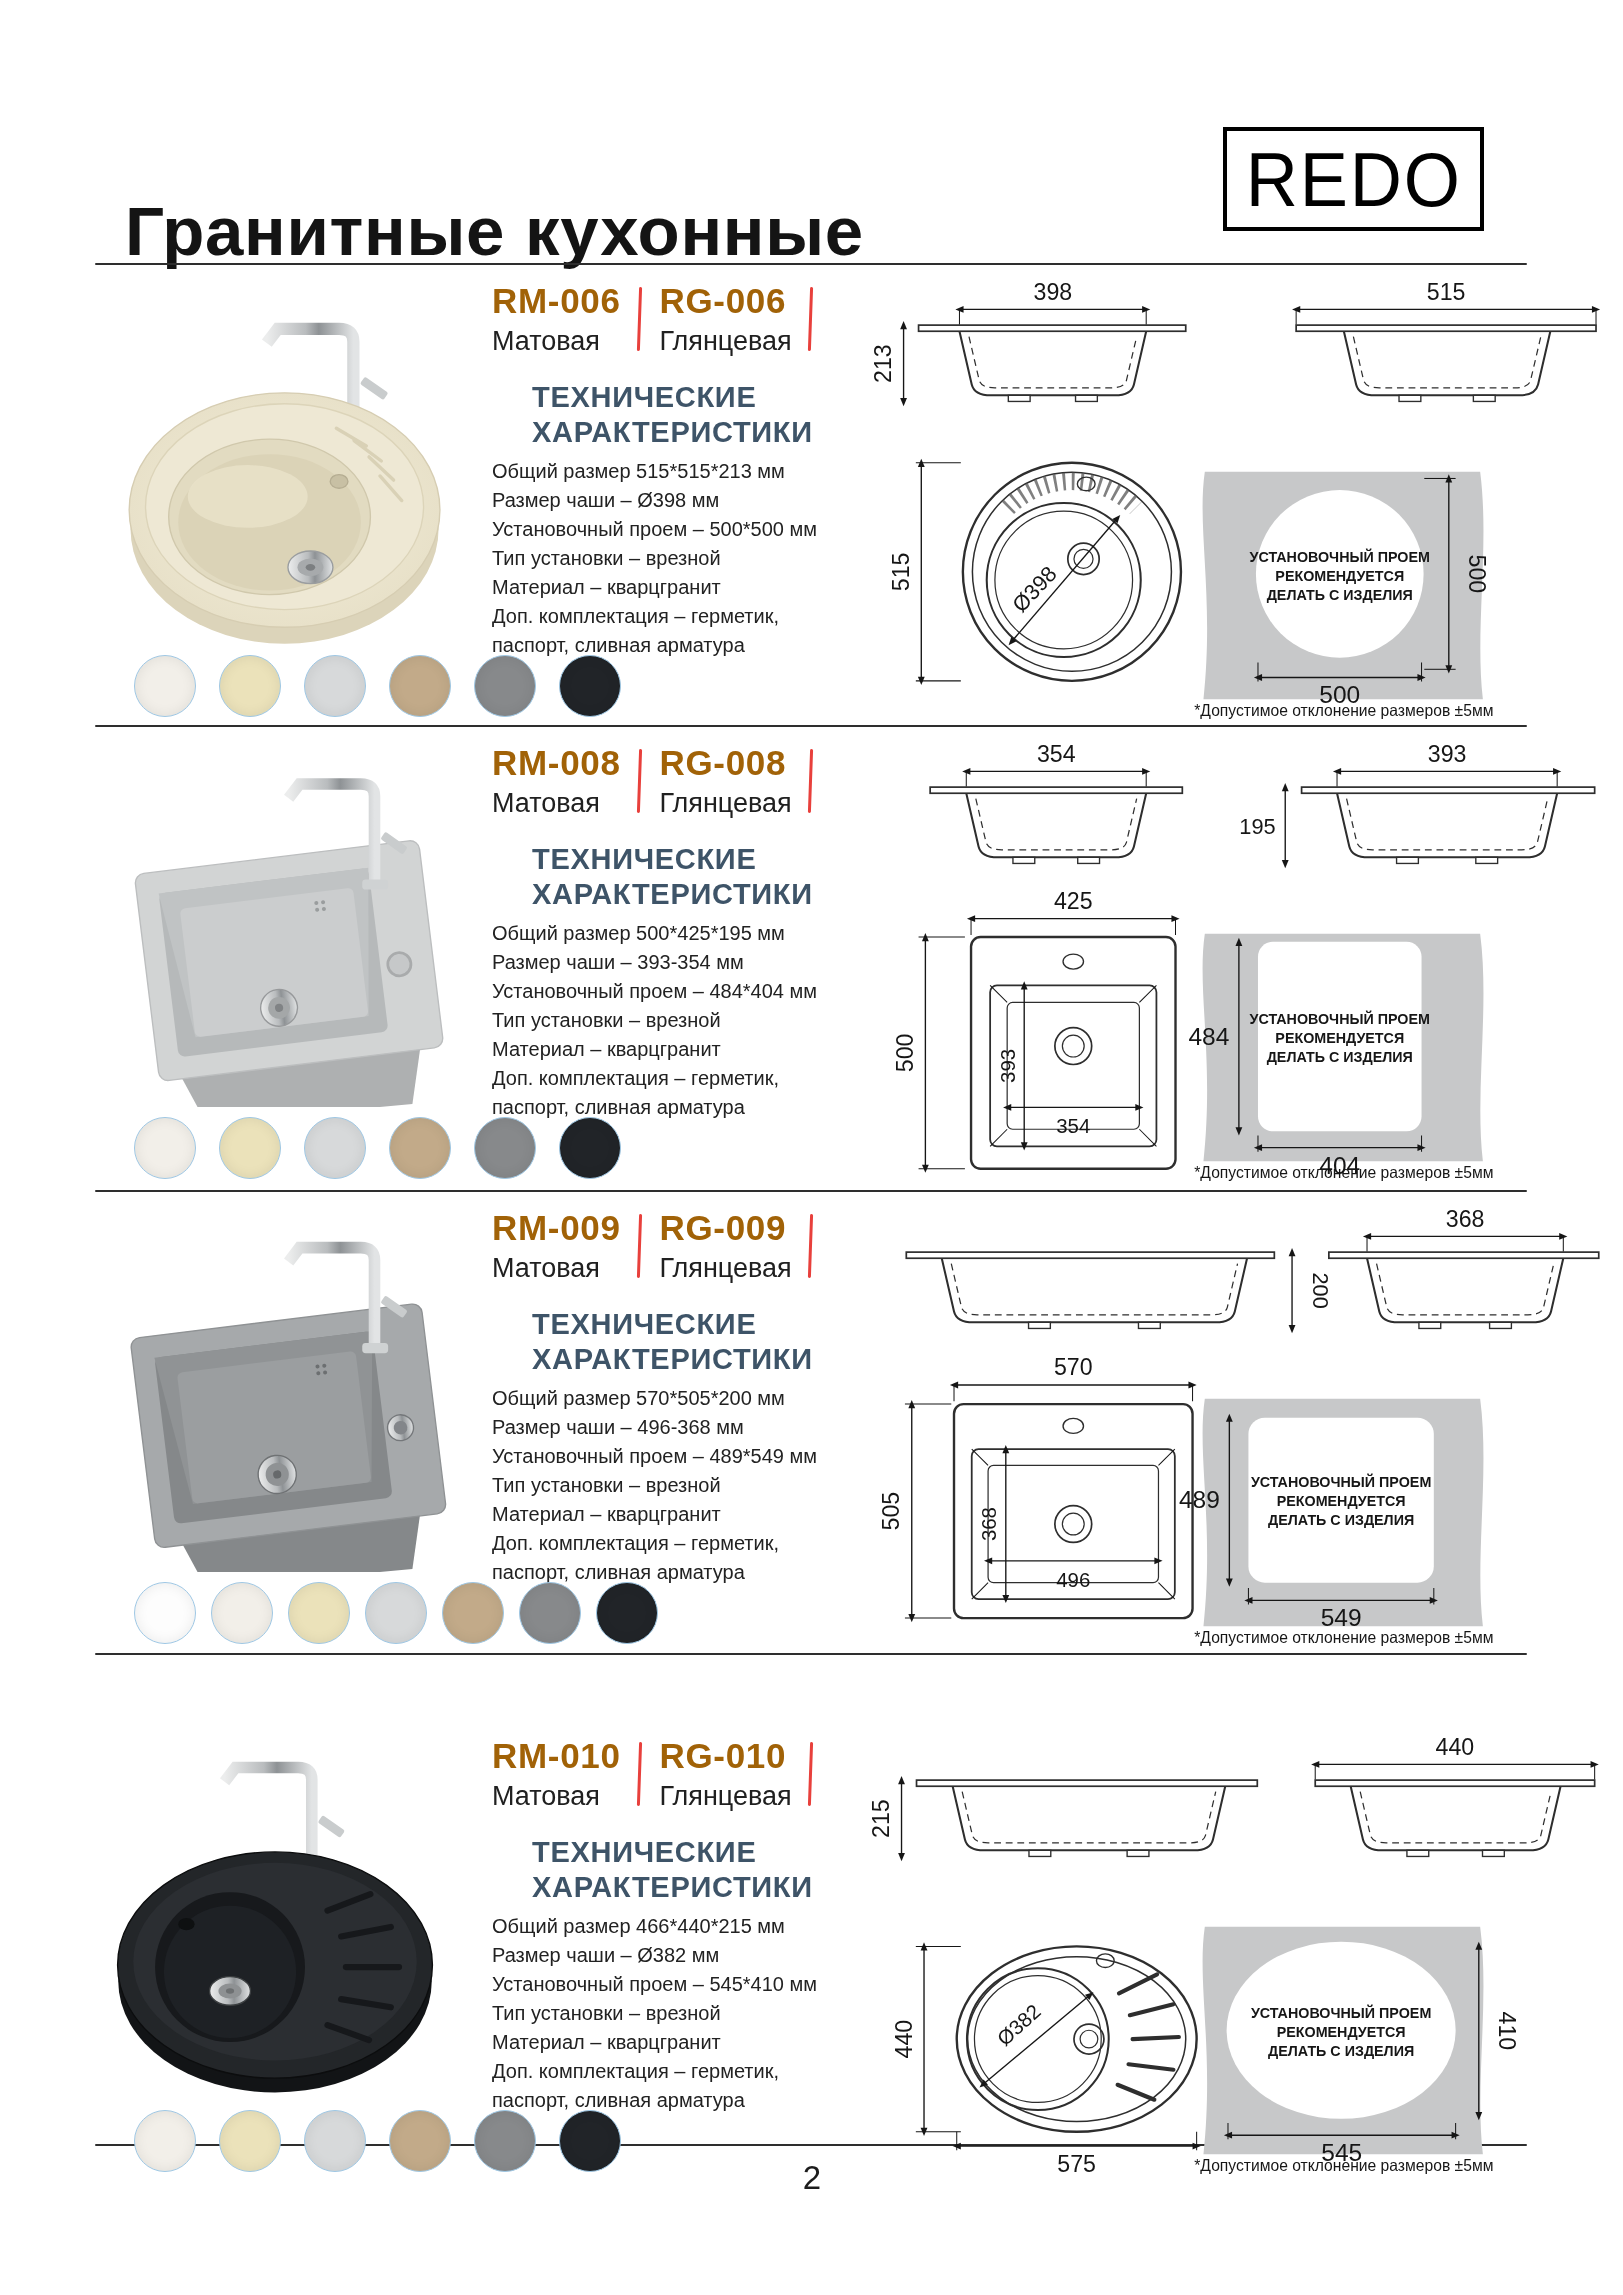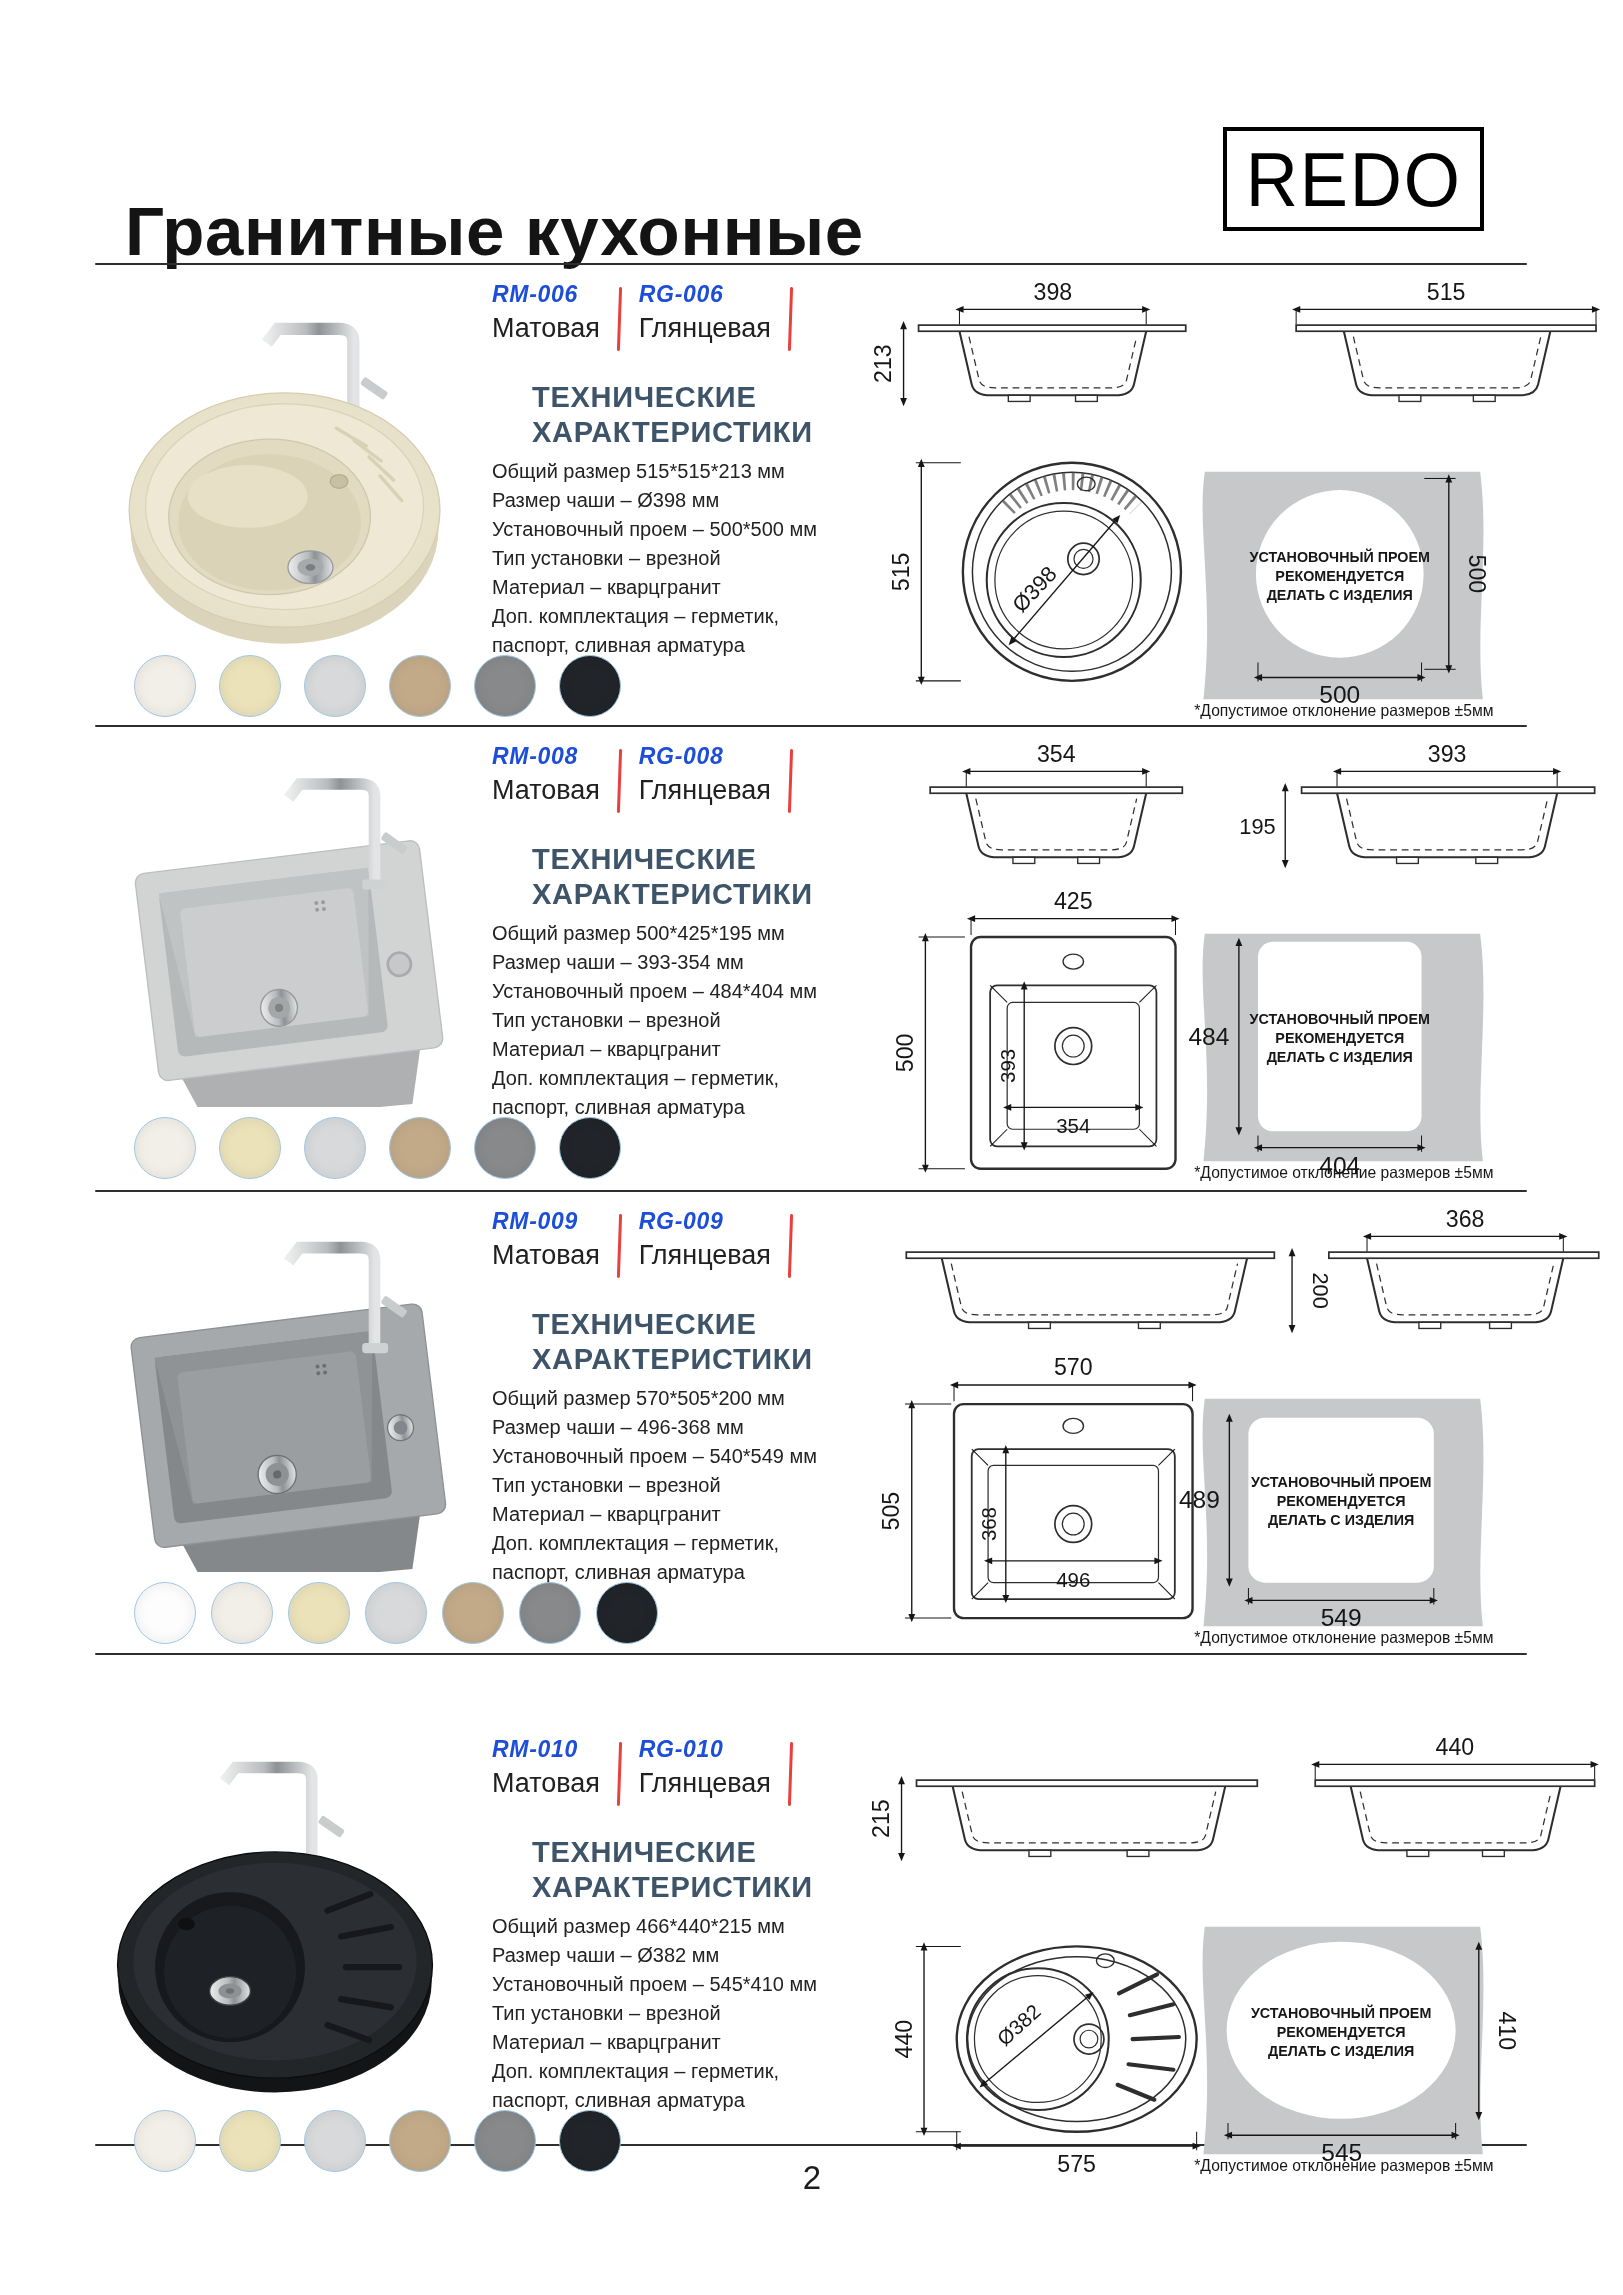--- a/index.html
+++ b/index.html
@@ -10,21 +10,21 @@
   .brand-box{position:absolute;left:1223px;top:127px;width:253px;height:96px;border:4.1px solid #000;display:flex;align-items:center;justify-content:center;}
   .brand-text{font-size:76px;font-weight:300;letter-spacing:2px;color:#000;transform:scaleX(0.95);}
 
   .sep{position:absolute;left:95px;width:1432px;height:2px;background:#2e2e2e;border-radius:1.4px;}
 
   .product{position:absolute;left:0;width:1624px;height:462px;}
   .photo{position:absolute;left:99px;top:13.6px;width:382px;height:368px;}
   .photo svg{width:100%;height:100%;}
 
   .models{position:absolute;left:492px;top:17.7px;display:flex;gap:17.7px;align-items:flex-start;}
-  .model{font-size:23px;font-weight:700;color:#1d4ed8;letter-spacing:0.7px;white-space:nowrap;font-style:italic;}
+  .model{font-size:35px;font-weight:700;color:#a16207;letter-spacing:0.7px;white-space:nowrap;}
   .finish{font-size:27px;font-weight:400;color:#202020;margin-top:5.5px;white-space:nowrap;}
   .red-div{width:3.4px;height:64px;background:#e8403c;border-radius:2px;margin-top:6.8px;transform:rotate(2deg);}
 
   .tech-header{position:absolute;left:492px;top:117px;font-size:29px;font-weight:700;color:#3e5468;line-height:35px;letter-spacing:0.7px;margin-left:40px;}
   .specs{position:absolute;left:492px;top:194px;font-size:20px;color:#222;line-height:29px;white-space:nowrap;}
 
   .swatches{position:absolute;left:134px;top:392px;display:flex;gap:23px;}
   .swatches.seven{gap:15px;}
   .swatch{width:60px;height:60px;border-radius:50%;border:1.4px solid #9ec7e4;box-shadow:inset 0 0 12.3px rgba(0,0,0,0.08);}
 
@@ -364,21 +364,21 @@
       </div>
       <div class="red-div"></div>
     </div>
     <div class="tech-header">
       <div>ТЕХНИЧЕСКИЕ</div>
       <div>ХАРАКТЕРИСТИКИ</div>
     </div>
     <div class="specs">
       <div class="spec-line">Общий размер 570*505*200 мм</div>
       <div class="spec-line">Размер чаши –  496-368 мм</div>
-      <div class="spec-line">Установочный проем – 540*549 мм</div>
+      <div class="spec-line">Установочный проем – 489*549 мм</div>
       <div class="spec-line">Тип установки – врезной</div>
       <div class="spec-line">Материал – кварцгранит</div>
       <div class="spec-line">Доп. комплектация – герметик,</div>
       <div class="spec-line">паспорт, сливная арматура</div>
     </div>
     <div class="swatches seven">
         <span class="swatch" style="background: rgb(253, 253, 253);"></span>
         <span class="swatch" style="background: rgb(242, 239, 233);"></span>
         <span class="swatch" style="background: rgb(235, 226, 186);"></span>
         <span class="swatch" style="background: rgb(215, 217, 218);"></span>

